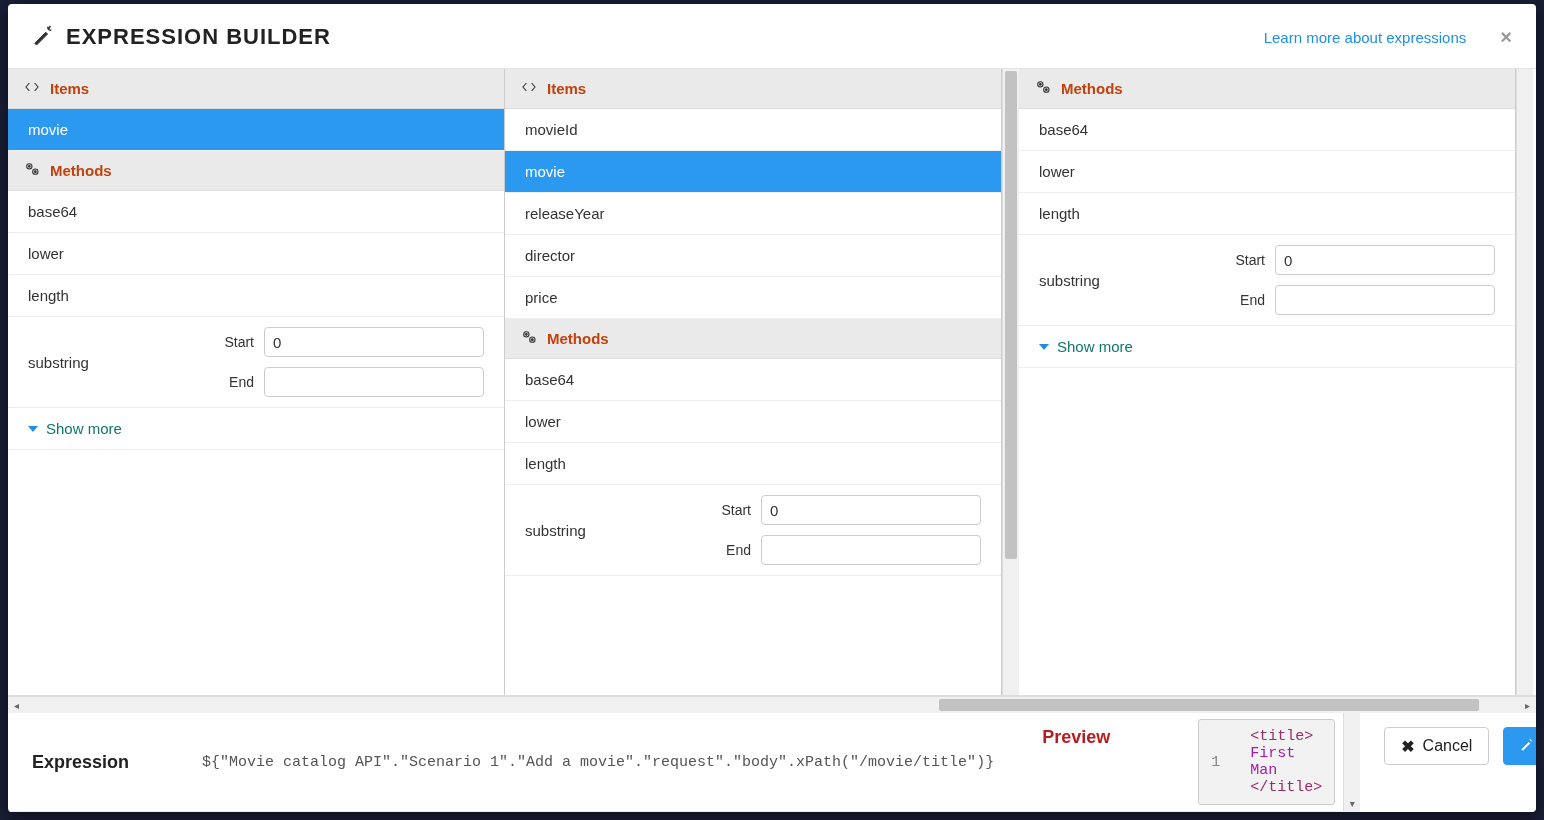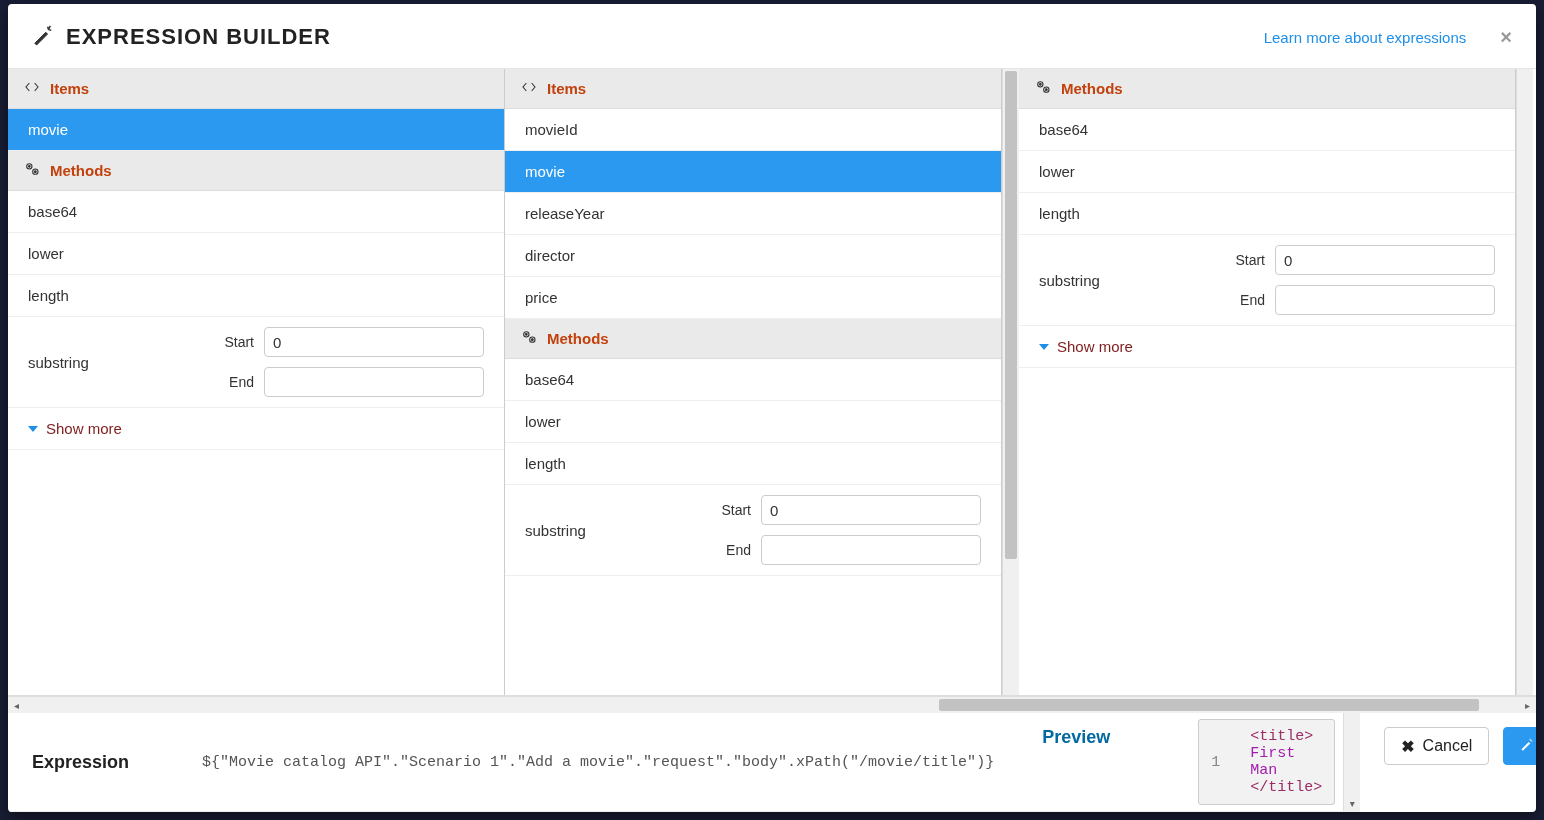--- a/index.html
+++ b/index.html
@@ -110,21 +110,21 @@
     height: 30px;
     border:1px solid #ccc;
     border-radius:4px;
     padding:0 8px;
     font-size:15px;
     color:#333;
   }
   .show-more {
     display:flex; align-items:center; gap:8px;
     padding: 12px 20px;
-    font-size:15px; color:#7f1d1d;
+    font-size:15px; color:#0f766e;
     cursor:pointer;
     border-bottom:1px solid #eee;
   }
   .show-more svg { width:10px; height:10px; fill:#1e8fe8; }
 
   .h-scroll {
     height:17px;
     background:#f0f0f0;
     border-top:1px solid #ddd;
     position:relative;
@@ -152,21 +152,21 @@
   .expr-label { font-size:18px; font-weight:700; color:#222; width:130px;}
   .expr-code {
     font-family: "Courier New", monospace;
     font-size:15px; color:#555;
     white-space:pre;
   }
   .preview-row {
     display:flex; align-items:stretch;
     border-bottom:1px solid #eee;
   }
-  .preview-label { font-size:18px; font-weight:700; color:#0369a1; padding:14px 24px; width:180px;}
+  .preview-label { font-size:18px; font-weight:700; color:#b91c1c; padding:14px 24px; width:180px;}
   .preview-box {
     flex:1;
     background:#f2f2f2;
     border:1px solid #ccc;
     border-radius:3px;
     margin: 6px 8px 6px 0;
     padding: 8px 12px;
     display:flex; align-items:center; gap:30px;
     font-family: "Courier New", monospace;
     font-size:15px;

